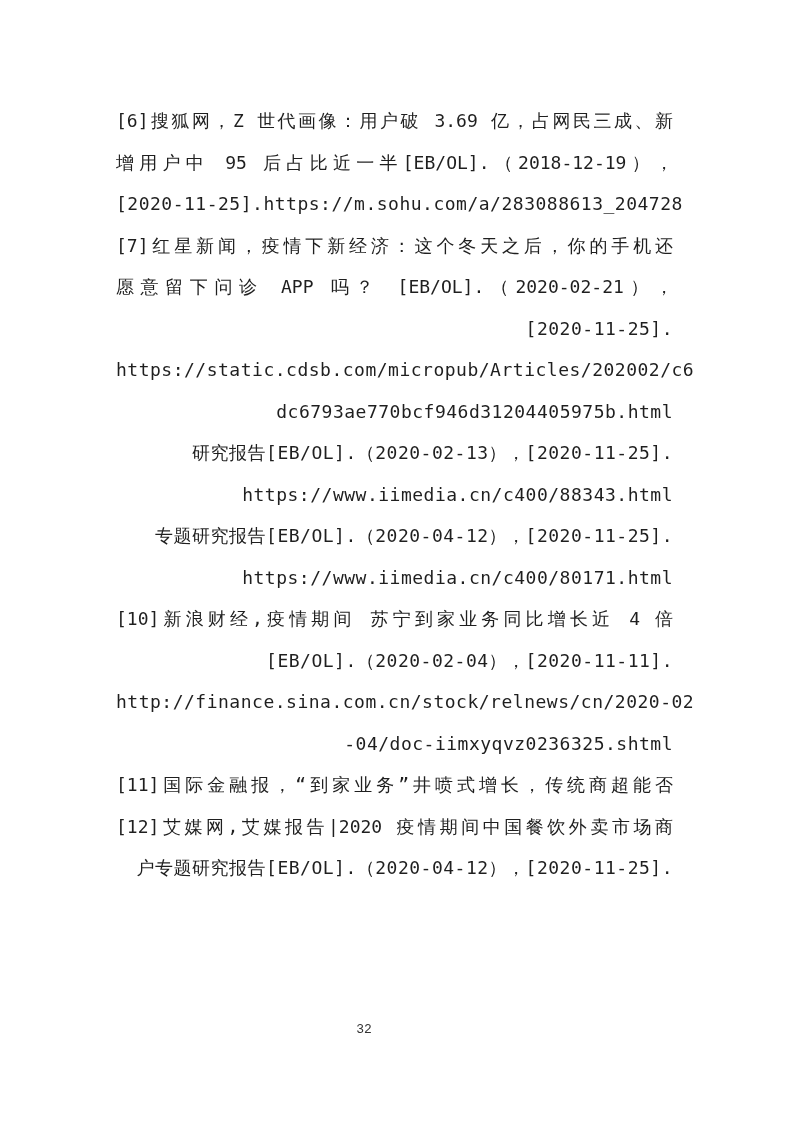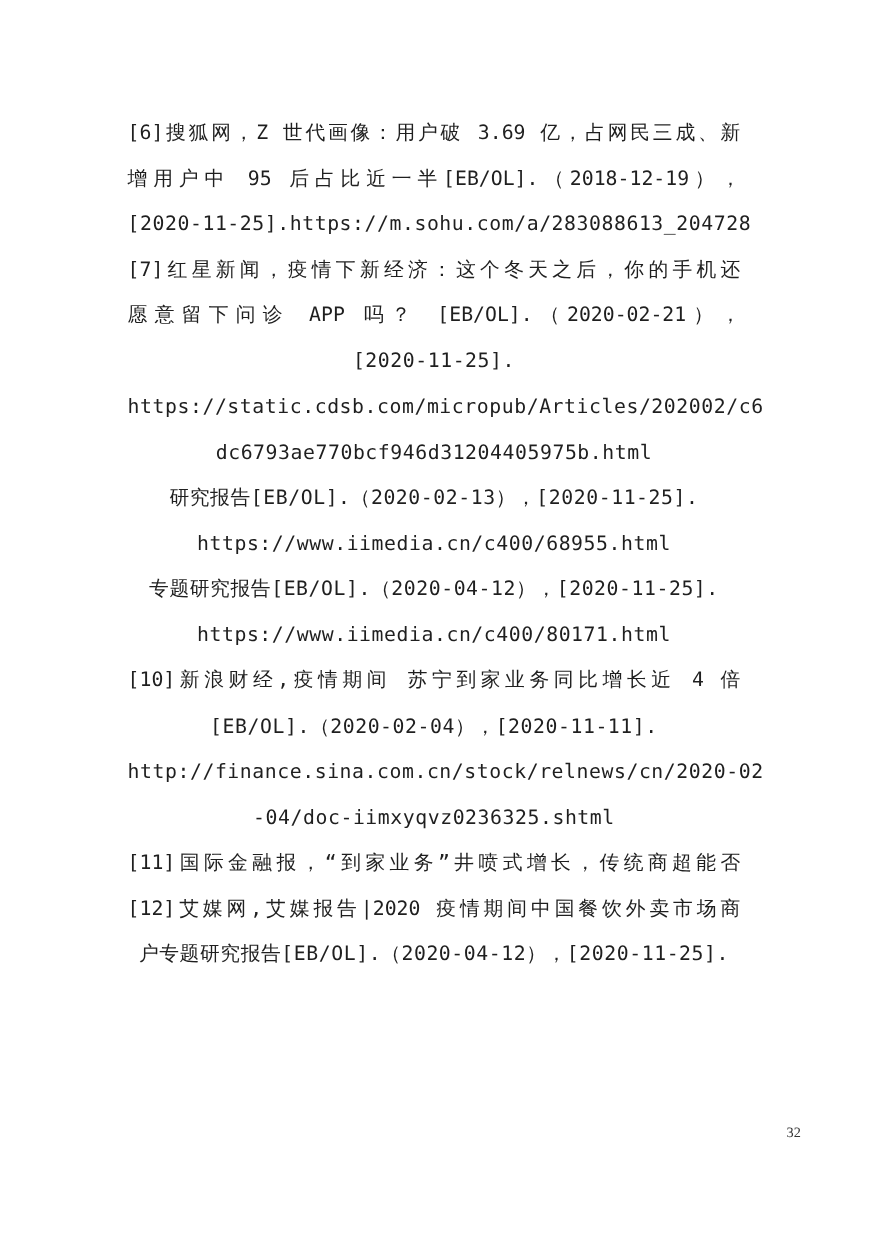--- a/index.html
+++ b/index.html
@@ -22,40 +22,40 @@
     width: 557px;
   }
   .ref-block {
     margin: 0;
     padding: 0;
   }
   .line {
     font-size: 18px;
     line-height: 41.5px;
     color: #1f1f1f;
-    text-align: center;
+    text-align: right;
     white-space: nowrap;
     letter-spacing: 0.5px;
   }
   .line.justified {
     white-space: normal;
     text-align: justify;
     text-align-last: justify;
     text-justify: inter-character;
     letter-spacing: 0;
   }
   .page-number {
     position: absolute;
     left: 0;
     right: 0;
     top: 1022px;
-    text-align: right;
+    text-align: center;
     font-size: 13px;
     color: #333333;
-    font-family: Liberation Serif, serif;
+    font-family: Liberation Mono, monospace;
   }
 </style>
 </head>
 <body>
 
 <div class="page">
   <div class="content">
       <div class="ref-block">
         <div class="line justified">[6]搜狐网，Z 世代画像：用户破 3.69 亿，占网民三成、新</div>
         <div class="line justified">增用户中 95 后占比近一半[EB/OL].（2018-12-19），</div>
@@ -63,21 +63,21 @@
       </div>
       <div class="ref-block">
         <div class="line justified">[7]红星新闻，疫情下新经济：这个冬天之后，你的手机还</div>
         <div class="line justified">愿意留下问诊 APP 吗？ [EB/OL].（2020-02-21），</div>
         <div class="line">[2020-11-25].</div>
         <div class="line">https://static.cdsb.com/micropub/Articles/202002/c6</div>
         <div class="line">dc6793ae770bcf946d31204405975b.html</div>
       </div>
       <div class="ref-block">
         <div class="line">研究报告[EB/OL].（2020-02-13），[2020-11-25].</div>
-        <div class="line">https://www.iimedia.cn/c400/68955.html</div>
+        <div class="line">https://www.iimedia.cn/c400/88343.html</div>
       </div>
       <div class="ref-block">
         <div class="line">专题研究报告[EB/OL].（2020-04-12），[2020-11-25].</div>
         <div class="line">https://www.iimedia.cn/c400/80171.html</div>
       </div>
       <div class="ref-block">
         <div class="line justified">[10]新浪财经,疫情期间 苏宁到家业务同比增长近 4 倍</div>
         <div class="line">[EB/OL].（2020-02-04），[2020-11-11].</div>
         <div class="line">http://finance.sina.com.cn/stock/relnews/cn/2020-02</div>
         <div class="line">-04/doc-iimxyqvz0236325.shtml</div>

